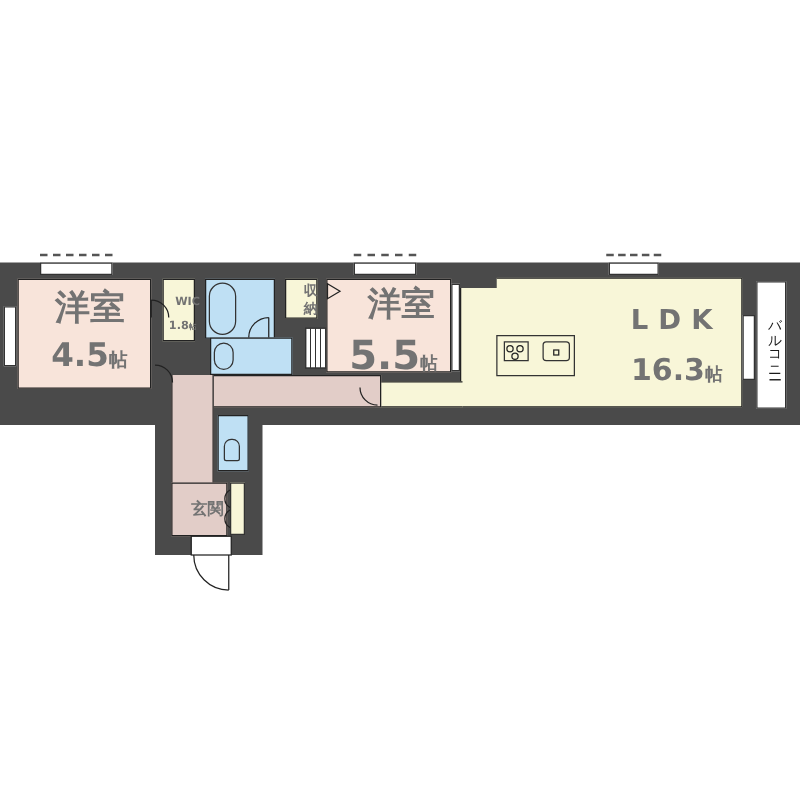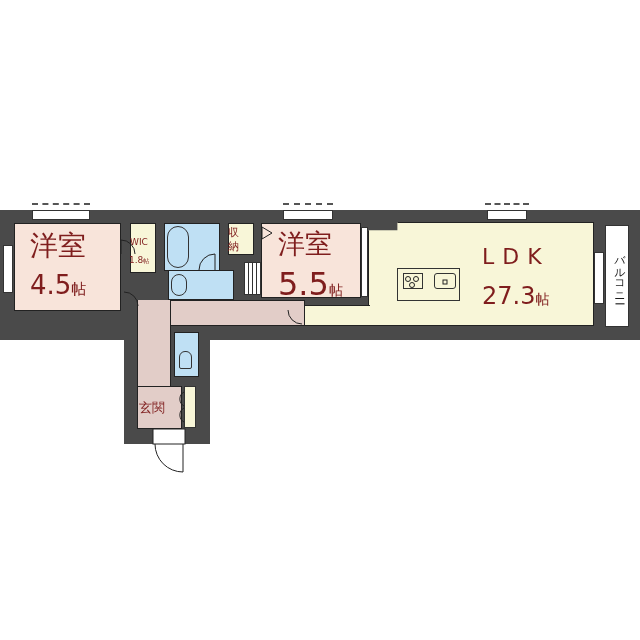--- a/index.html
+++ b/index.html
@@ -1,20 +1,20 @@
 <!DOCTYPE html>
 <html><head>
 <meta charset="utf-8">
 <style>
   html,body{margin:0;padding:0;background:#ffffff;}
   body{width:640px;height:640px;position:relative;overflow:hidden;font-family:"DejaVu Sans","Liberation Sans",sans-serif;}
   .abs{position:absolute;box-sizing:border-box;}
   .wall{background:#4a4a4a;}
   .room{position:absolute;box-sizing:border-box;border:1px solid #222;}
-  .label{position:absolute;color:#7f1d1d;text-align:left;line-height:1;white-space:nowrap;}
+  .label{position:absolute;color:#737373;text-align:right;line-height:1;white-space:nowrap;font-weight:bold;}
   .win{position:absolute;background:#fff;border:1px solid #333;box-sizing:border-box;}
   .dash{position:absolute;height:3px;border-top:2px dashed #555;box-sizing:border-box;}
   .wet{background:#bfe0f4;}
   .svgwrap{position:absolute;left:0;top:0;width:640px;height:640px;pointer-events:none;}
 </style>
 </head>
 <body>
 
 <div class="abs wall" style="left:0;top:210px;width:640px;height:130px;"></div>
 
@@ -46,21 +46,21 @@
 <div class="room" style="left:261px;top:223px;width:100px;height:75px;background:#f8e4da;"></div>
 <div class="label" style="left:278px;top:230px;font-size:27px;width:70px;">洋室</div>
 <div class="label" style="left:278px;top:268px;width:72px;">
   <span style="font-size:32px;">5.5</span><span style="font-size:14px;">帖</span>
 </div>
 
 <div class="room" style="left:368px;top:222px;width:226px;height:104px;background:#f8f6d8;clip-path:polygon(0 8%,13% 8%,13% 0,87% 0,87% 0,100% 0,100% 100%,0 100%);"></div>
 <div class="abs" style="left:300px;top:305px;width:70px;height:21px;background:#f8f6d8;border-top:1px solid #222;border-bottom:1px solid #222;"></div>
 <div class="label" style="left:482px;top:246px;width:96px;font-size:22px;letter-spacing:8px;">LDK</div>
 <div class="label" style="left:482px;top:284px;width:96px;">
-  <span style="font-size:24px;">27.3</span><span style="font-size:14px;">帖</span>
+  <span style="font-size:24px;">16.3</span><span style="font-size:14px;">帖</span>
 </div>
 
 <div class="abs" style="left:397px;top:268px;width:63px;height:33px;border:1.5px solid #333;background:#f8f6d8;"></div>
 <div class="abs" style="left:403px;top:273px;width:20px;height:16px;border:1.5px solid #333;"></div>
 <div class="abs" style="left:434px;top:273px;width:22px;height:16px;border:1.5px solid #333;border-radius:3px;"></div>
 
 <div class="abs" style="left:137px;top:300px;width:168px;height:26px;background:#e2cdc8;border:1px solid #222;"></div>
 <div class="abs" style="left:137px;top:300px;width:34px;height:100px;background:#e2cdc8;border:1px solid #222;border-top:none;"></div>
 
 <div class="room wet" style="left:174px;top:332px;width:25px;height:45px;"></div>

